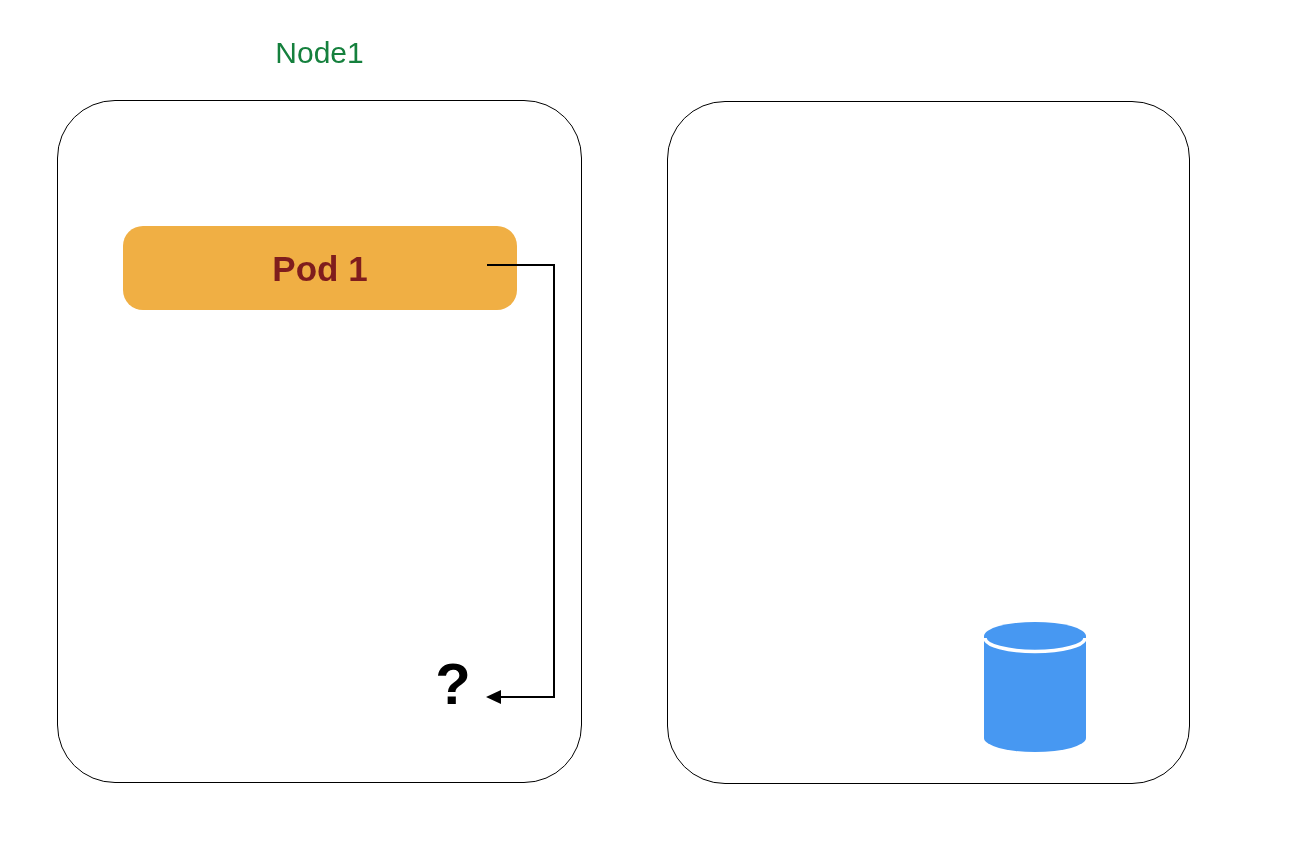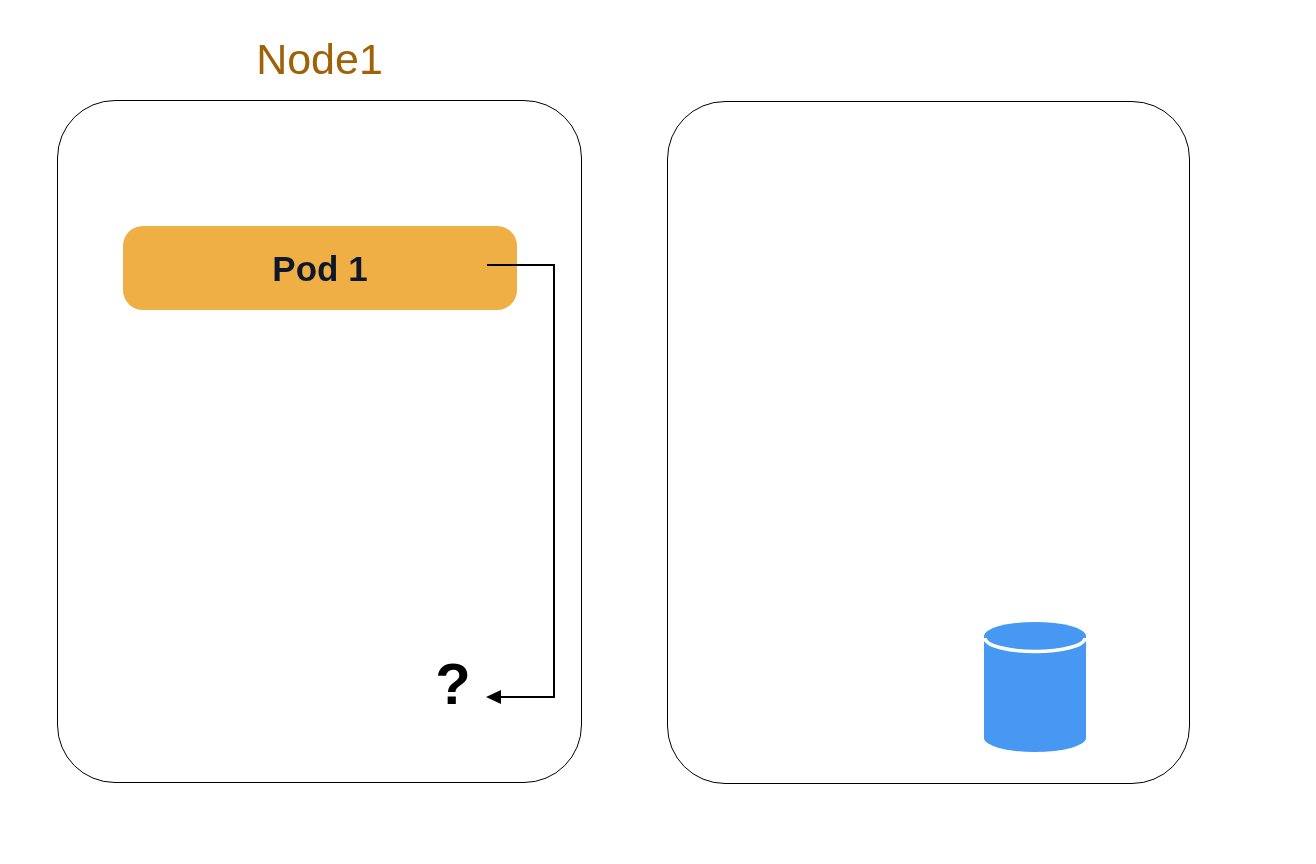--- a/index.html
+++ b/index.html
@@ -20,44 +20,44 @@
     border: 1px solid #000000;
     border-radius: 58px;
     background: #ffffff;
     box-sizing: border-box;
   }
   #node1-box { left: 57px;  top: 100px; width: 525px; height: 683px; }
   #node2-box { left: 667px; top: 101px; width: 523px; height: 683px; }
   .node-title {
     position: absolute;
     top: 38px;
-    font-size: 43px;
+    font-size: 30px;
     font-weight: 400;
-    color: #a16207;
+    color: #15803d;
     line-height: 1;
     text-align: center;
     white-space: nowrap;
   }
   #node1-title { left: 57px;  width: 525px; }
   #node2-title { left: 667px; width: 523px; }
   #pod1 {
     position: absolute;
     left: 123px;
     top: 226px;
     width: 394px;
     height: 84px;
     border-radius: 20px;
     display: flex;
     align-items: center;
     justify-content: center;
   }
   #pod1-label {
     font-size: 35px;
     font-weight: 700;
-    color: #0f172a;
+    color: #7f1d1d;
     line-height: 1;
   }
   #connector-svg {
     position: absolute;
     left: 480px;
     top: 255px;
     width: 85px;
     height: 455px;
   }
   #question-mark {

